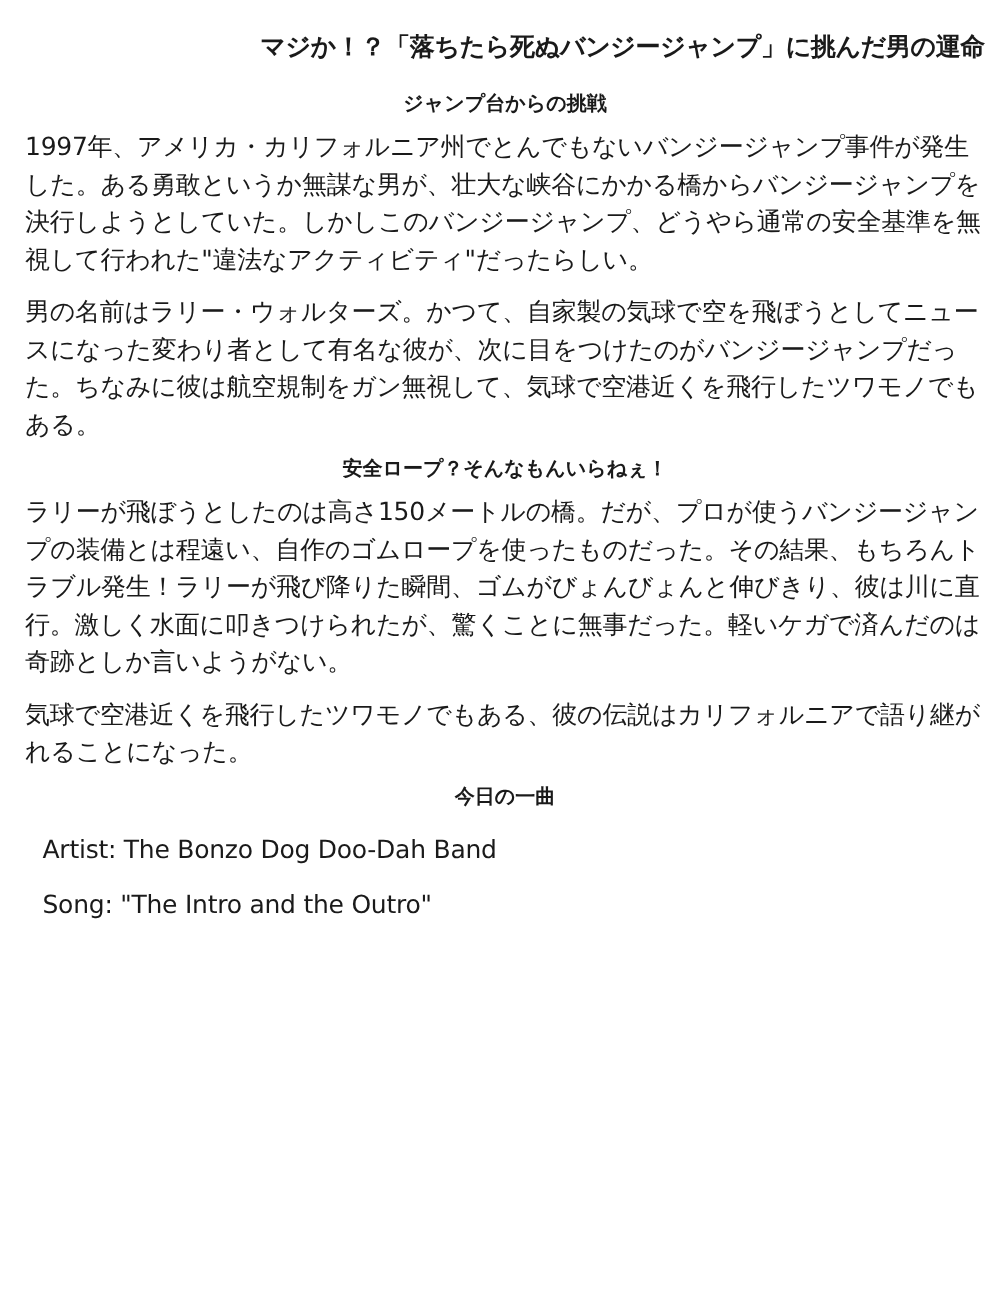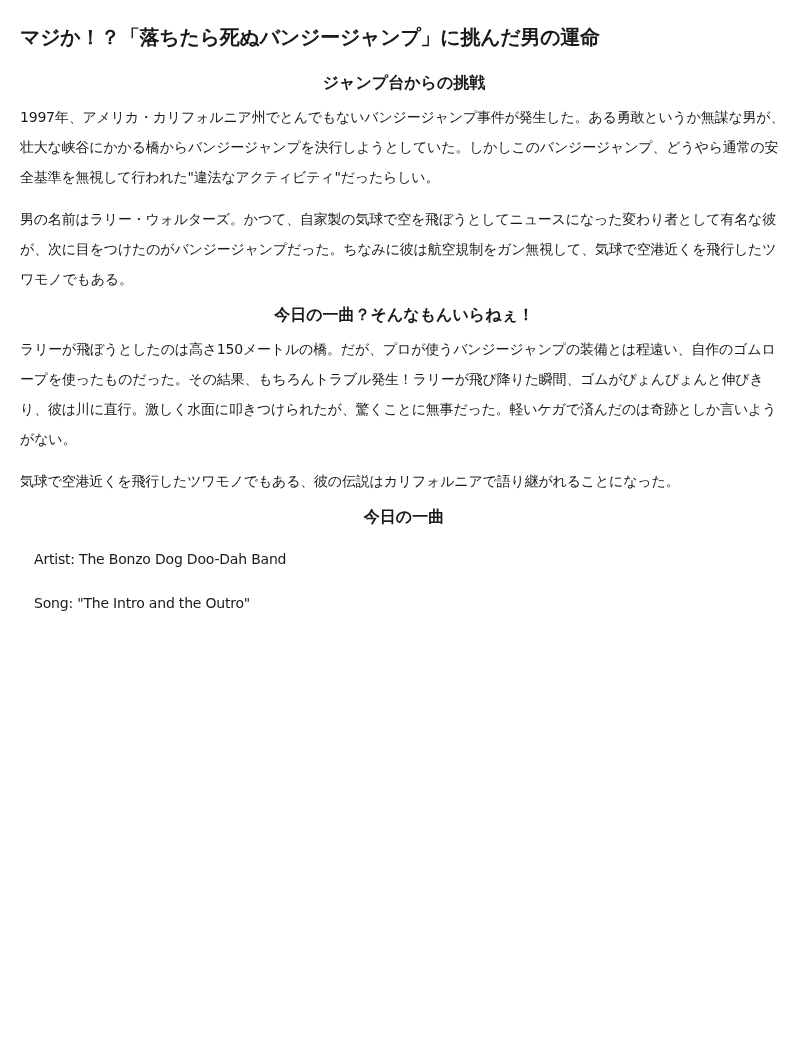--- a/index.html
+++ b/index.html
@@ -10,30 +10,31 @@
       font-family: "DejaVu Sans", "Liberation Sans", sans-serif;
       color: #1a1a1a;
     }
     .article { padding: 22px 12px 0 20px; }
     h1 {
       font-size: 20px;
       font-weight: bold;
       margin: 0 0 18px 0;
       line-height: 30px;
       letter-spacing: -0.3px;
+      text-align: right;
     }
     h3 {
       font-size: 16px;
       font-weight: bold;
       margin: 0 0 6px 0;
       line-height: 26px;
       text-align: center;
     }
     p {
-      font-size: 14px;
+      font-size: 20px;
       line-height: 30px;
       margin: 0 0 12px 0;
       letter-spacing: -0.2px;
     }
     p.tight { margin-bottom: 8px; }
     .song p { margin: 14px; line-height: 30px; }
     .section { margin-bottom: 4px; }
   </style>
 </head>
 <body>
@@ -41,21 +42,21 @@
 <div class="article">
   <h1>マジか！？「落ちたら死ぬバンジージャンプ」に挑んだ男の運命</h1>
 
   <div class="section">
     <h3>ジャンプ台からの挑戦</h3>
     <p>1997年、アメリカ・カリフォルニア州でとんでもないバンジージャンプ事件が発生した。ある勇敢というか無謀な男が、壮大な峡谷にかかる橋からバンジージャンプを決行しようとしていた。しかしこのバンジージャンプ、どうやら通常の安全基準を無視して行われた"違法なアクティビティ"だったらしい。</p>
     <p class="tight">男の名前はラリー・ウォルターズ。かつて、自家製の気球で空を飛ぼうとしてニュースになった変わり者として有名な彼が、次に目をつけたのがバンジージャンプだった。ちなみに彼は航空規制をガン無視して、気球で空港近くを飛行したツワモノでもある。</p>
   </div>
 
   <div class="section">
-    <h3>今日の一曲？そんなもんいらねぇ！</h3>
+    <h3>安全ロープ？そんなもんいらねぇ！</h3>
     <p>ラリーが飛ぼうとしたのは高さ150メートルの橋。だが、プロが使うバンジージャンプの装備とは程遠い、自作のゴムロープを使ったものだった。その結果、もちろんトラブル発生！ラリーが飛び降りた瞬間、ゴムがびょんびょんと伸びきり、彼は川に直行。激しく水面に叩きつけられたが、驚くことに無事だった。軽いケガで済んだのは奇跡としか言いようがない。</p>
     <p class="tight">気球で空港近くを飛行したツワモノでもある、彼の伝説はカリフォルニアで語り継がれることになった。</p>
   </div>
 
   <div class="section">
   </div>
 
 
   <div class="section song">
     <h3>今日の一曲</h3>

